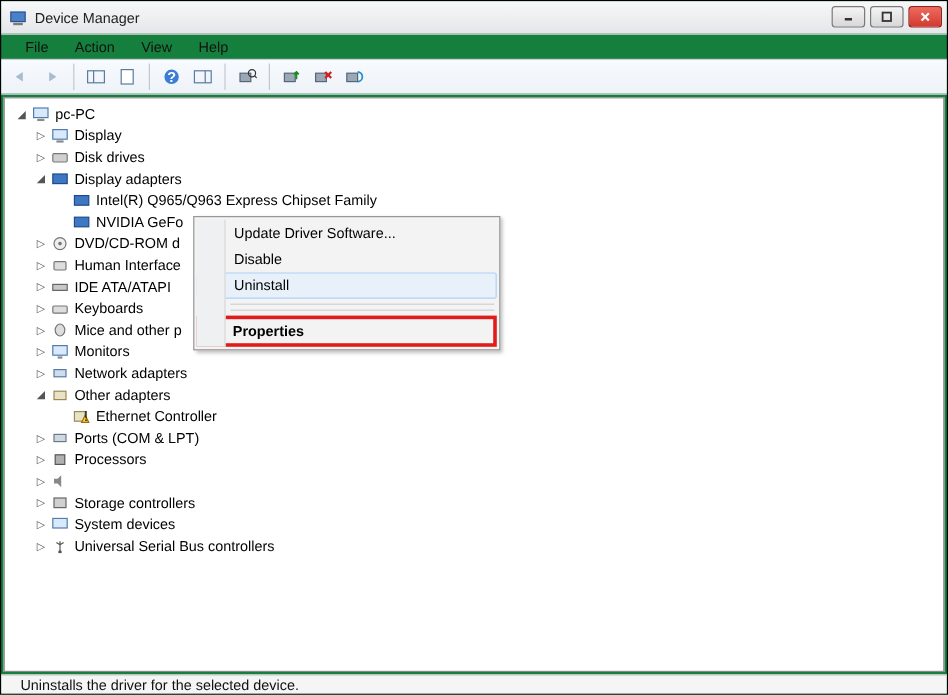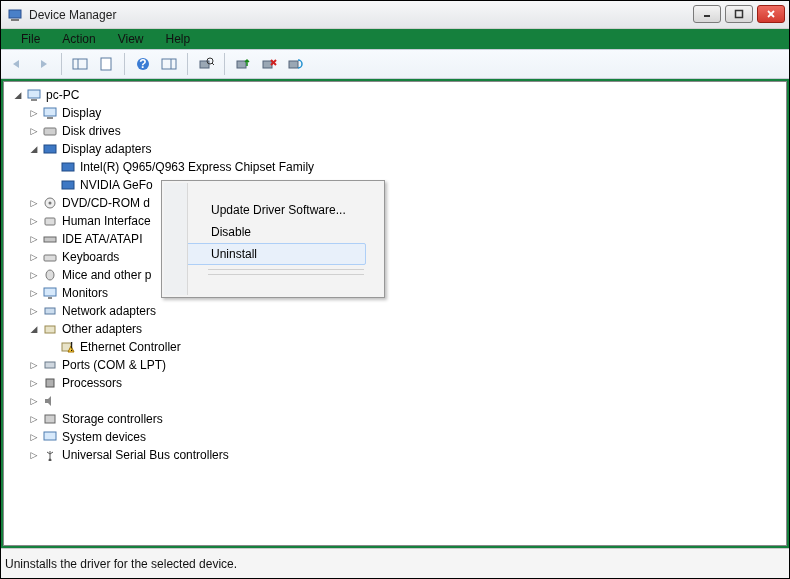--- a/index.html
+++ b/index.html
@@ -31,30 +31,30 @@
 .treearea { flex: 1; overflow: auto; border: 1px solid #888; margin: 2px; background: #fff; padding: 4px 2px; position: relative; }
 .node { display: flex; align-items: center; height: 18px; white-space: nowrap; }
 .expcol { width: 12px; height: 12px; margin-right: 2px; display:inline-flex; align-items:center; justify-content:center; color:#555; font-size:9px; }
 .nicon { width: 16px; height: 16px; margin-right: 4px; display: inline-flex; align-items:center; justify-content:center; }
 .label { color: #000; }
 .indent1 { padding-left: 6px; }
 .indent2 { padding-left: 22px; }
 .indent3 { padding-left: 40px; text-align: center; }
 
 
-.ctxmenu { position: absolute; left: 157px; top: 98px; width: 224px; background: #f3f3f3; border: 1px solid #979797; box-shadow: 2px 2px 3px rgba(0,0,0,0.25); padding: 18px; }
+.ctxmenu { position: absolute; left: 157px; top: 98px; width: 256px; background: #f3f3f3; border: 1px solid #979797; box-shadow: 2px 2px 3px rgba(0,0,0,0.25); padding: 2px; }
 .ctxitem { height: 22px; display: flex; align-items:center; padding-left: 30px; border: 1px solid transparent; }
 .ctxitem.hovered { background: #e8f0fa; border:1px solid #aecff7; border-radius:2px; }
 .ctxsep { height: 1px; background: #d0d0d0; margin: 4px 2px 4px 28px; }
 .ctxitem.highlighted { border: 3px solid #e11b1b; height:26px; padding-left:27px; }
 .ctxitem.highlighted span { font-weight: bold; }
 .ctxgutter { position:absolute; left:2px; top:2px; bottom:2px; width:24px; background:#eef0f2; border-right:1px solid #d8d8d8; }
 
 
-.statusbar { height: 30px; border-top: 1px solid #c9c9c9; display: flex; align-items: center; padding-left: 4px; color: #111; background:#f5f5f5; }
+.statusbar { height: 16px; border-top: 1px solid #c9c9c9; display: flex; align-items: center; padding-left: 16px; color: #111; background:#f5f5f5; }
 
 
 </style>
 </head>
 <body>
 
 <div class="window">
 
   <div class="titlebar">
     <span class="app-icon">
@@ -364,20 +364,23 @@
           <span>Update Driver Software...</span>
         </div>
       <div class="ctxitem">
           <span>Disable</span>
         </div>
       <div class="ctxitem hovered">
           <span>Uninstall</span>
         </div>
       <div class="ctxsep"></div>
       <div class="ctxsep"></div>
+      <div class="ctxitem highlighted">
+          <span>Properties</span>
+        </div>
     </div>
 
   </div>
 
   <div class="statusbar">
     <span>Uninstalls the driver for the selected device.</span>
   </div>
 
 </div>
 

